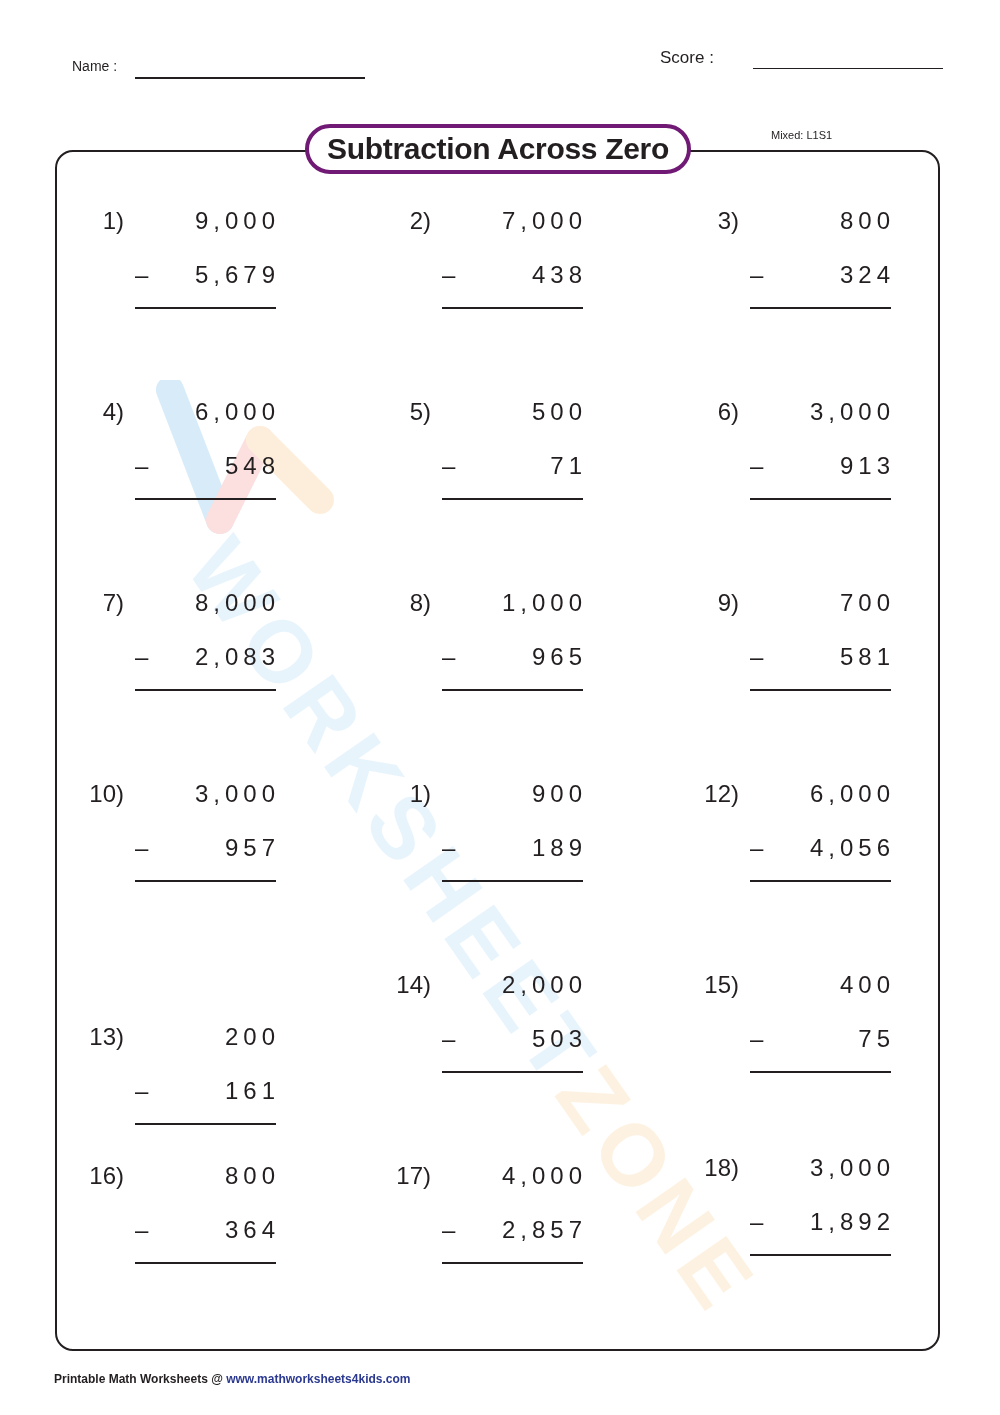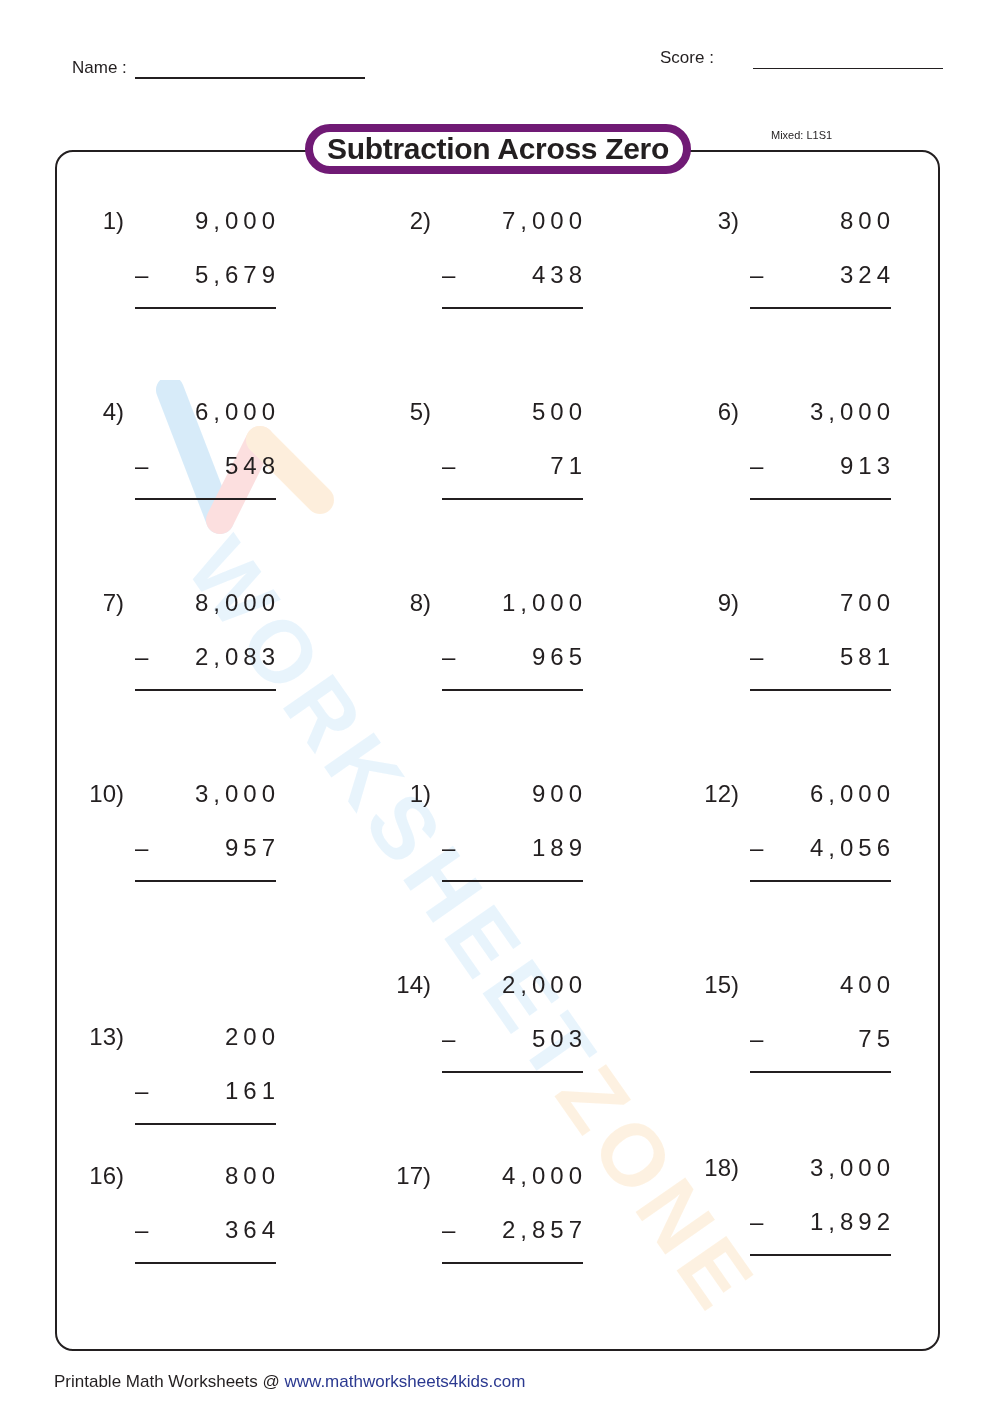--- a/index.html
+++ b/index.html
@@ -1,40 +1,40 @@
 <!DOCTYPE html>
 <html><head>
 <meta charset="utf-8">
 <style>
   html, body { margin:0; padding:0; background:#ffffff; }
   body { width:1000px; height:1415px; position:relative; overflow:hidden;
          font-family:"Liberation Sans","DejaVu Sans",sans-serif; color:#231f20; }
-  .name-label { position:absolute; left:72px; top:58px; font-size:17px; }
+  .name-label { position:absolute; left:72px; top:58px; font-size:14px; }
   .name-line { position:absolute; left:135px; top:77px; width:230px; border-bottom:2px solid #231f20; }
   .score-label { position:absolute; left:660px; top:48px; font-size:17px; }
   .score-line { position:absolute; left:753px; top:68px; width:190px; border-bottom:1.5px solid #231f20; }
   .frame { position:absolute; left:55px; top:150px; width:885px; height:1201px;
            border:2px solid #231f20; border-radius:18px; box-sizing:border-box; }
   .title-box { position:absolute; left:305px; top:124px; width:386px; height:50px;
-               background:#fff; border:8px solid #701a75; border-radius:26px; box-sizing:border-box;
+               background:#fff; border:4px solid #701a75; border-radius:26px; box-sizing:border-box;
                display:flex; align-items:center; justify-content:center;
                font-size:30px; font-weight:bold; letter-spacing:-0.3px; }
   .mixed { position:absolute; left:771px; top:129px; font-size:11px; }
   .watermark { position:absolute; left:250px; top:520px; transform:rotate(55deg);
                transform-origin:left top; font-size:88px; font-weight:bold; letter-spacing:8px;
                color:#d6ecfb; opacity:0.55; white-space:nowrap; pointer-events:none; }
   .watermark .wz { color:#fde7c9; }
   .wm-logo { position:absolute; left:150px; top:380px; width:200px; height:160px; opacity:0.35; pointer-events:none; }
   .problem { position:absolute; width:200px; height:120px; font-size:24px; }
   .problem .num { position:absolute; left:0; top:0; width:44px; text-align:right; }
   .problem .top { position:absolute; right:0; top:0; letter-spacing:5px; }
   .problem .minus { position:absolute; left:55px; top:54px; }
   .problem .bottom { position:absolute; right:0; top:54px; text-align:left; letter-spacing:5px; }
   .problem .rule { position:absolute; left:55px; width:141px; top:100px; border-bottom:2px solid #231f20; }
-  .footer { position:absolute; left:54px; top:1372px; font-size:17px; }
+  .footer { position:absolute; left:54px; top:1372px; font-size:12px;font-weight:bold; }
   .footer .url { color:#2b3990; }
 </style>
 </head>
 <body>
 
 <div class="name-label">Name :</div>
 <div class="name-line"></div>
 <div class="score-label">Score :</div>
 <div class="score-line"></div>
 

